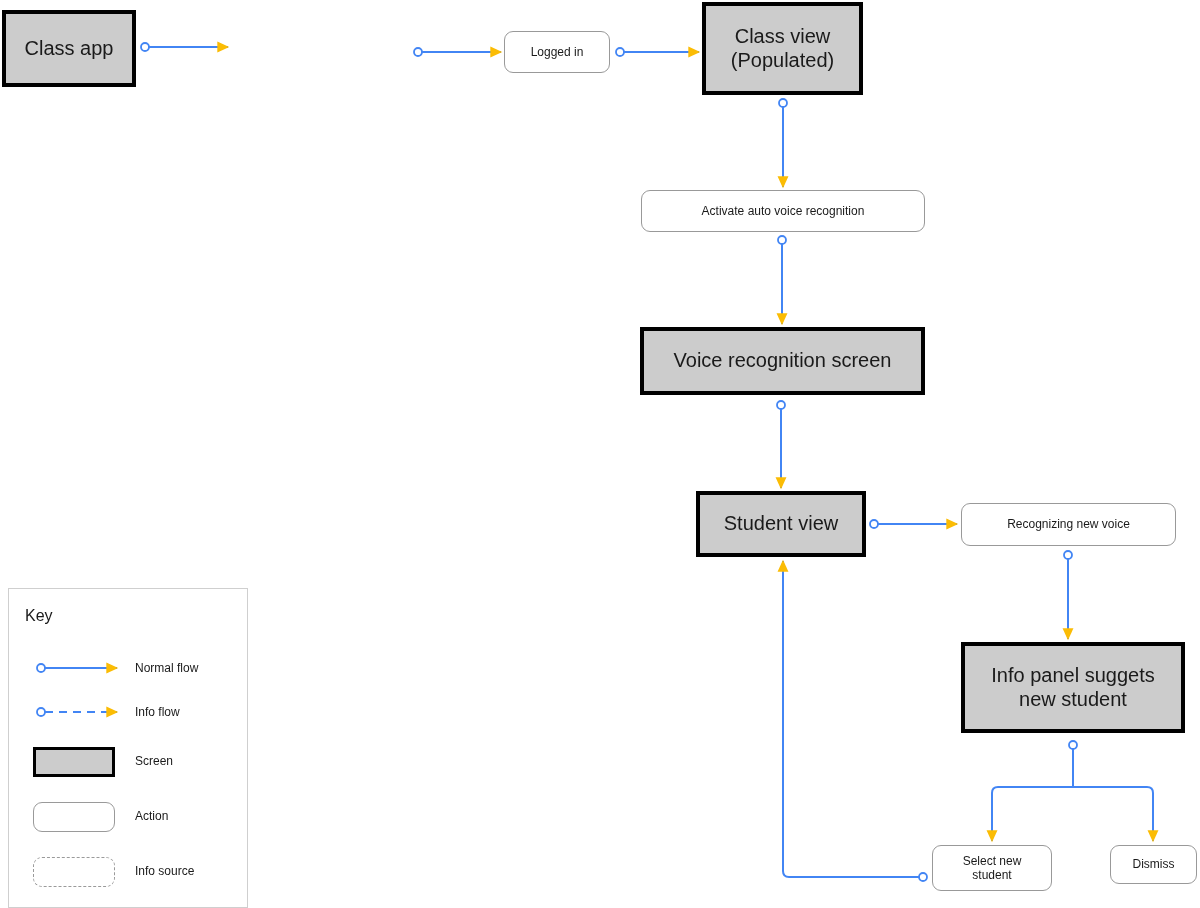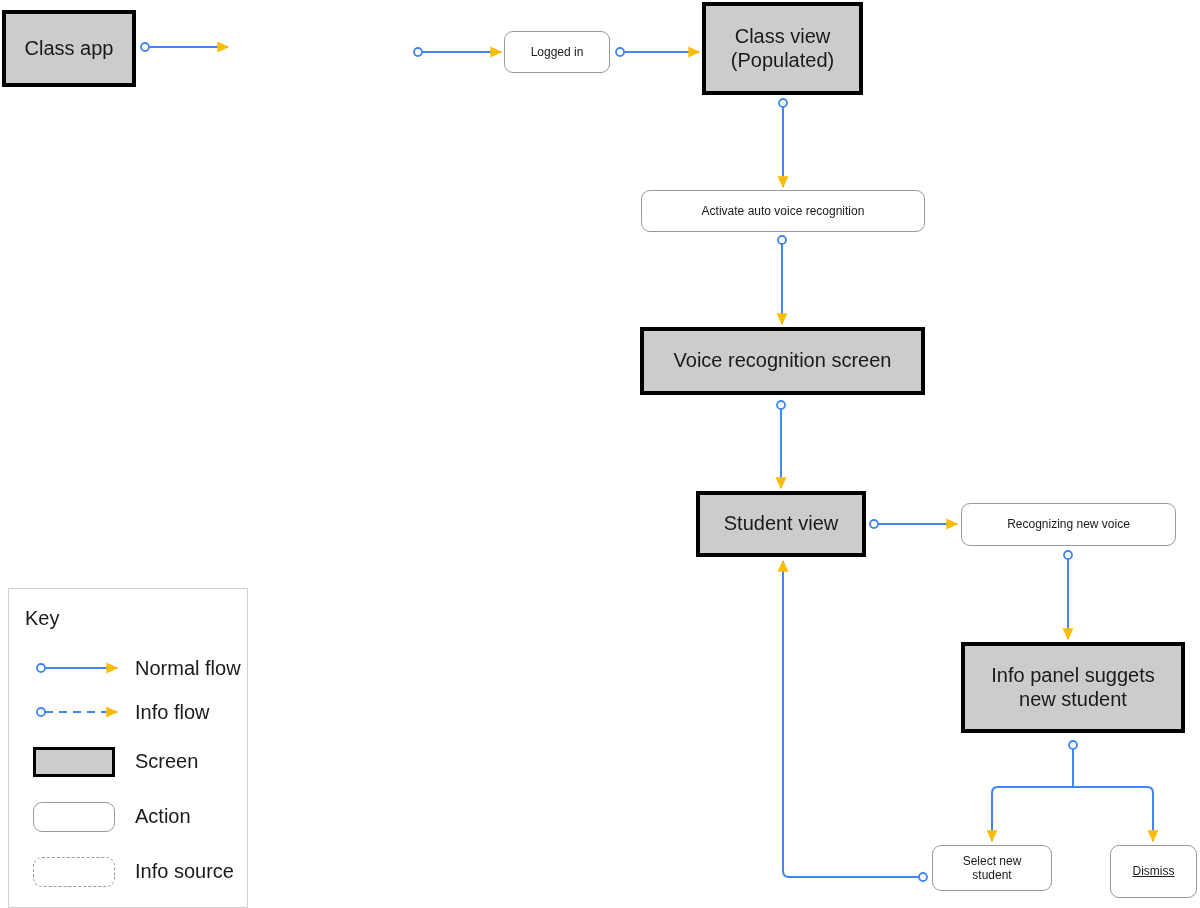--- a/index.html
+++ b/index.html
@@ -52,39 +52,39 @@
   #key {
     position: absolute;
     left: 8px; top: 588px;
     width: 240px; height: 320px;
     background: #ffffff;
     border: 1.5px solid #cfcfcf;
   }
   #key-title {
     position: absolute;
     left: 16px; top: 18px;
-    font-size: 20px;
+    font-size: 16px;
     color: #1a1a1a;
   }
   .key-row {
     position: absolute;
     left: 0; width: 240px;
     height: 40px;
     display: flex;
     align-items: center;
   }
   .key-sample {
     position: relative;
     width: 104px;
     height: 40px;
     margin-left: 14px;
     flex: 0 0 104px;
   }
   .key-label {
-    font-size: 20px;
+    font-size: 12px;
     color: #1a1a1a;
     margin-left: 8px;
     white-space: nowrap;
   }
   .key-swatch-screen {
     position: absolute;
     left: 10px; top: 6px;
     width: 82px; height: 30px;
     background: #cccccc;
     border: 3.5px solid #000000;
@@ -211,21 +211,21 @@
   <div class="node screen" style="left:961px; top:642px; width:224px; height:91px;">
     <span>Info panel suggets
 new student</span>
   </div>
 
   <div class="node action" style="left:932px; top:845px; width:120px; height:46px;">
     <span>Select new
 student</span>
   </div>
 
-  <div class="node action" style="left:1110px; top:845px; width:87px; height:53px;text-decoration:underline;">
+  <div class="node action" style="left:1110px; top:845px; width:87px; height:39px;">
     <span>Dismiss</span>
   </div>
 
   <div id="key">
     <div id="key-title">Key</div>
 
     <div class="key-row" style="top:59px;">
       <div class="key-sample">
         <svg class="key-arrow-svg" width="104" height="40" viewBox="0 0 104 40">
           <defs>

